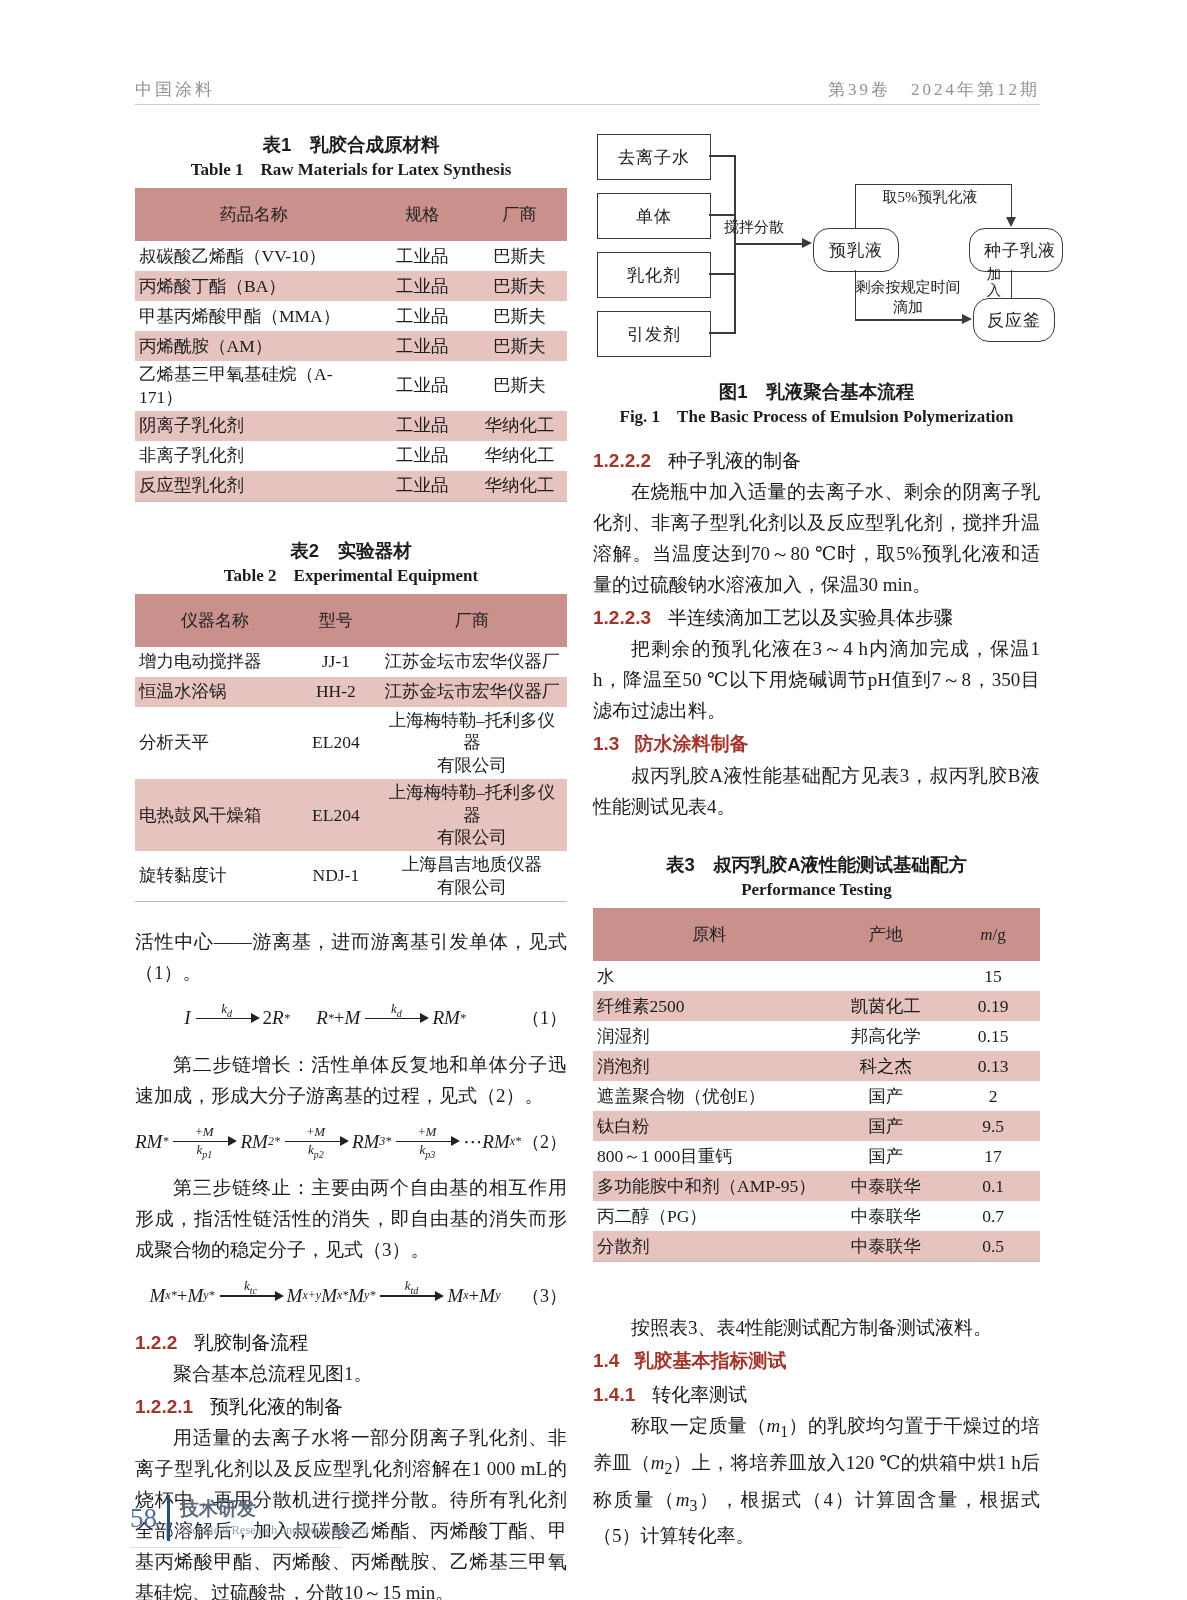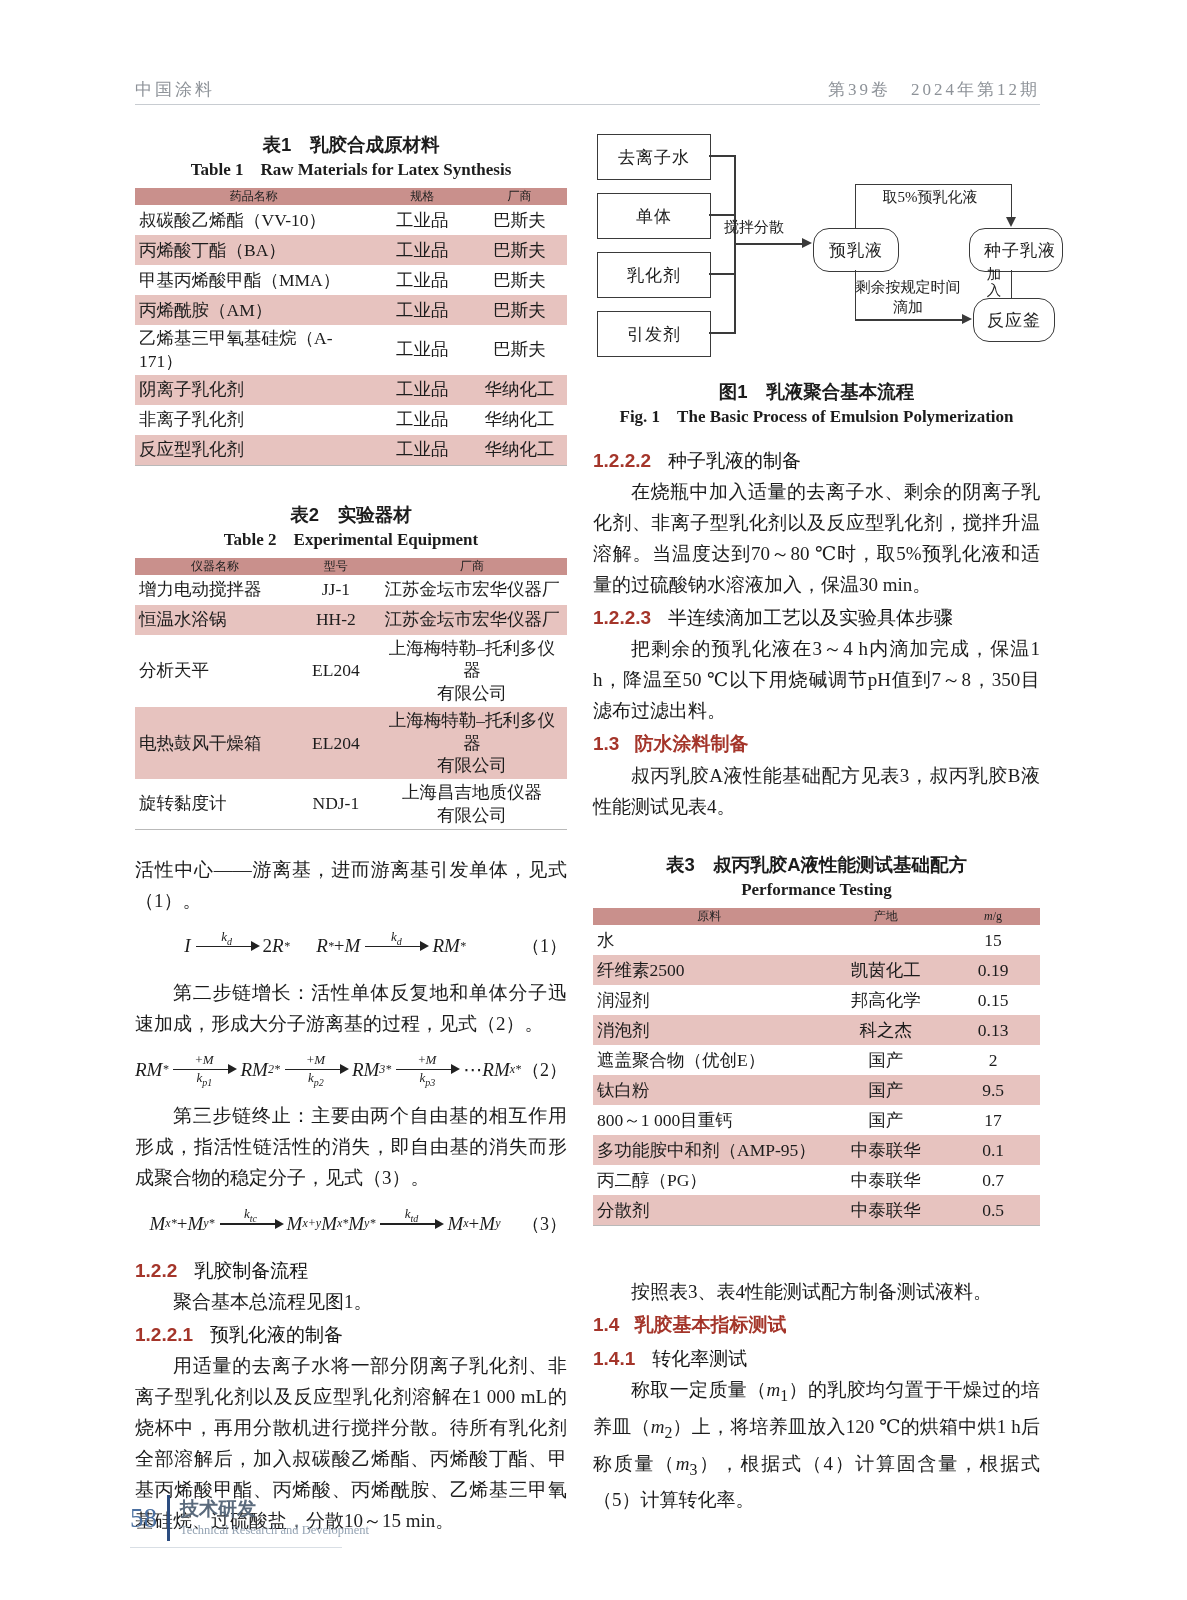--- a/index.html
+++ b/index.html
@@ -11,21 +11,21 @@
   .hdr-rule{position:absolute;left:135px;width:905px;top:104px;height:1px;background:#c8ccd1;}
   
   .col{position:absolute;top:126px;}
   .col-left{left:135px;width:432px;}
   .col-right{left:593px;width:447px;}
   
   .tt-zh{text-align:center;font-weight:bold;font-size:18.5px;font-family:"Liberation Sans",sans-serif;line-height:26px;}
   .tt-en{text-align:center;font-weight:bold;font-size:17px;font-family:"Liberation Serif",serif;line-height:24px;margin-bottom:6px;}
   
   table{width:100%;border-collapse:collapse;font-size:17.5px;border-bottom:1px solid #b9b9b9;}
-  th{background:#c9908c;font-weight:normal;color:#222;padding:0 2px;text-align:center;font-size:12px;}
+  th{background:#c9908c;font-weight:normal;color:#222;padding:15px 2px;text-align:center;font-size:17px;}
   td{padding:2px 4px;height:26px;line-height:1.3;text-align:center;vertical-align:middle;}
   tbody tr:nth-child(even) td{background:#e7c3bf;}
   .t1 td:nth-child(1){text-align:left;width:55%;padding-left:4px;}
   .t1 td:nth-child(2){width:23%;}
   .t2 td:nth-child(1){text-align:left;width:37%;padding-left:4px;}
   .t2 td:nth-child(2){width:19%;}
   .t2 td:nth-child(3){white-space:pre-line;}
   .t3 td:nth-child(1){text-align:left;width:52%;padding-left:4px;}
   .t3 td:nth-child(2){width:27%;}
   .it{font-style:italic;}

